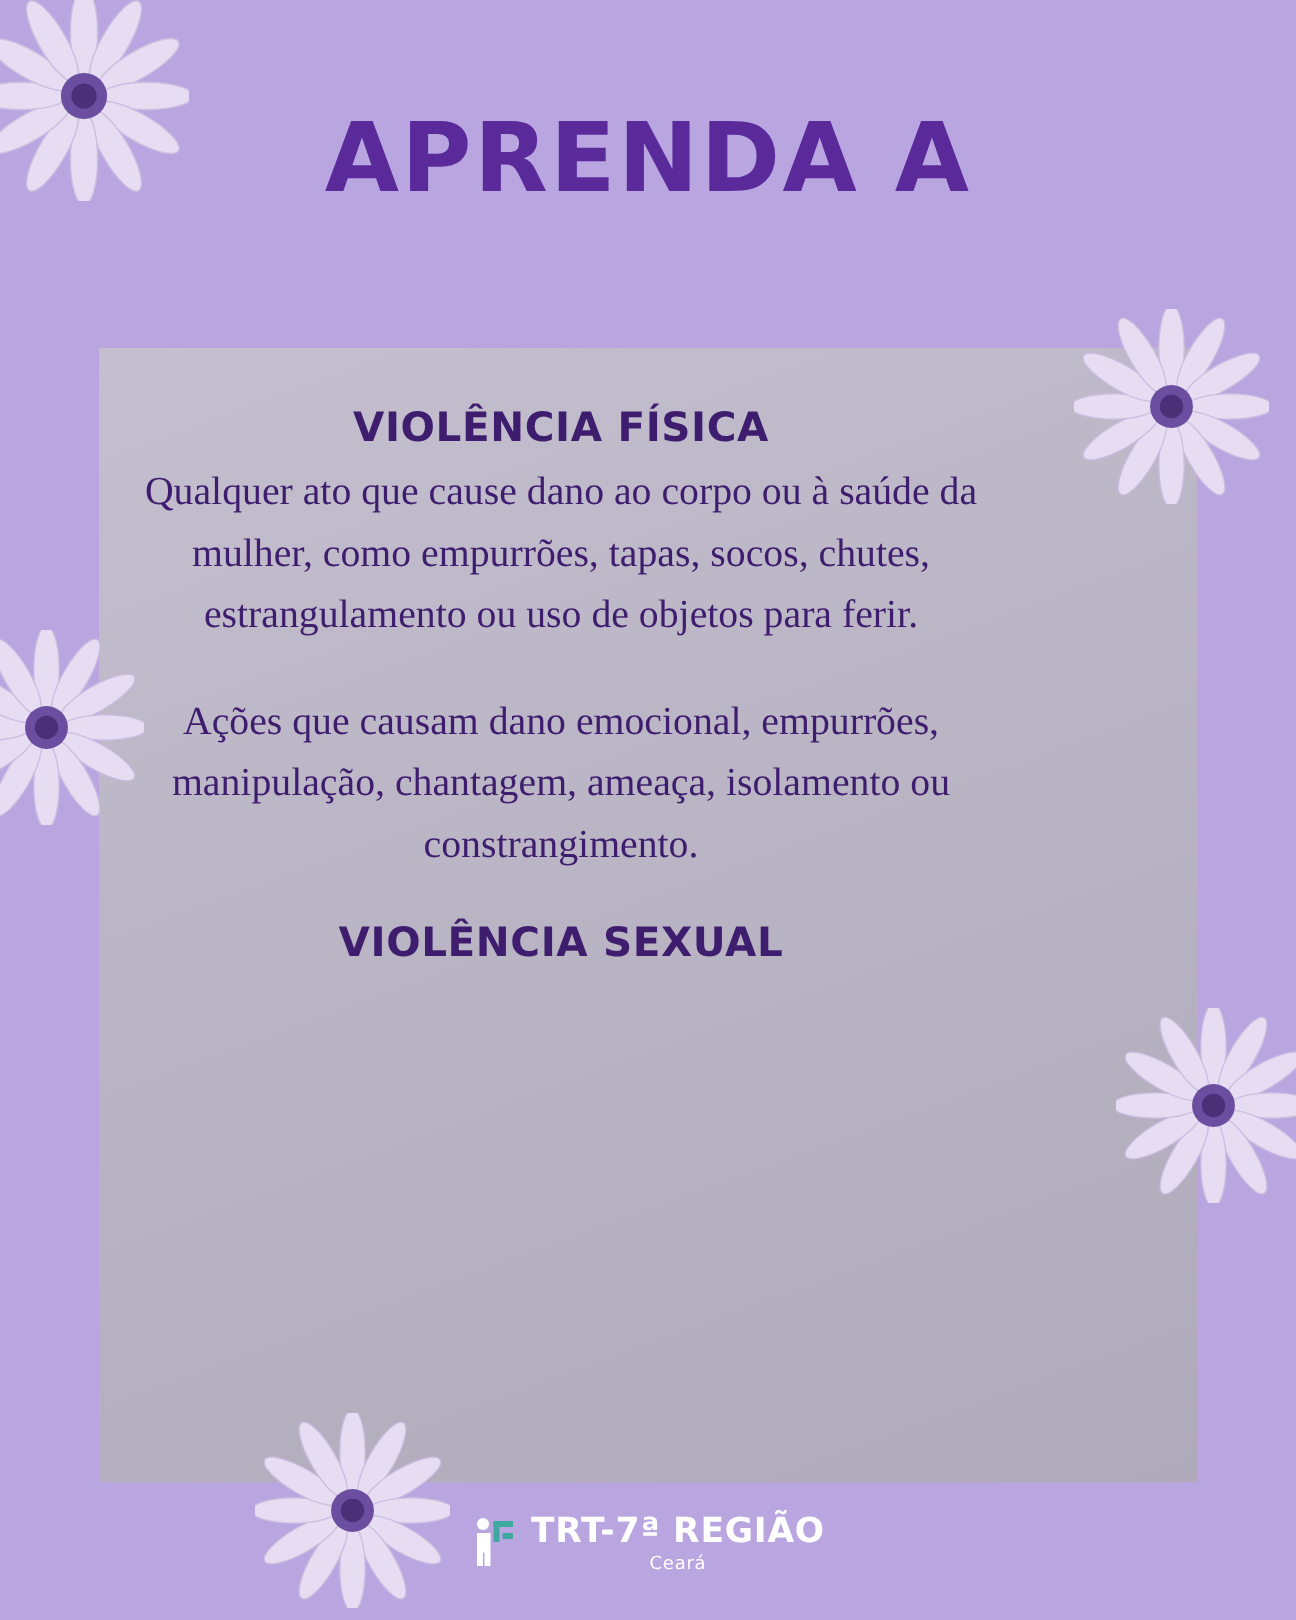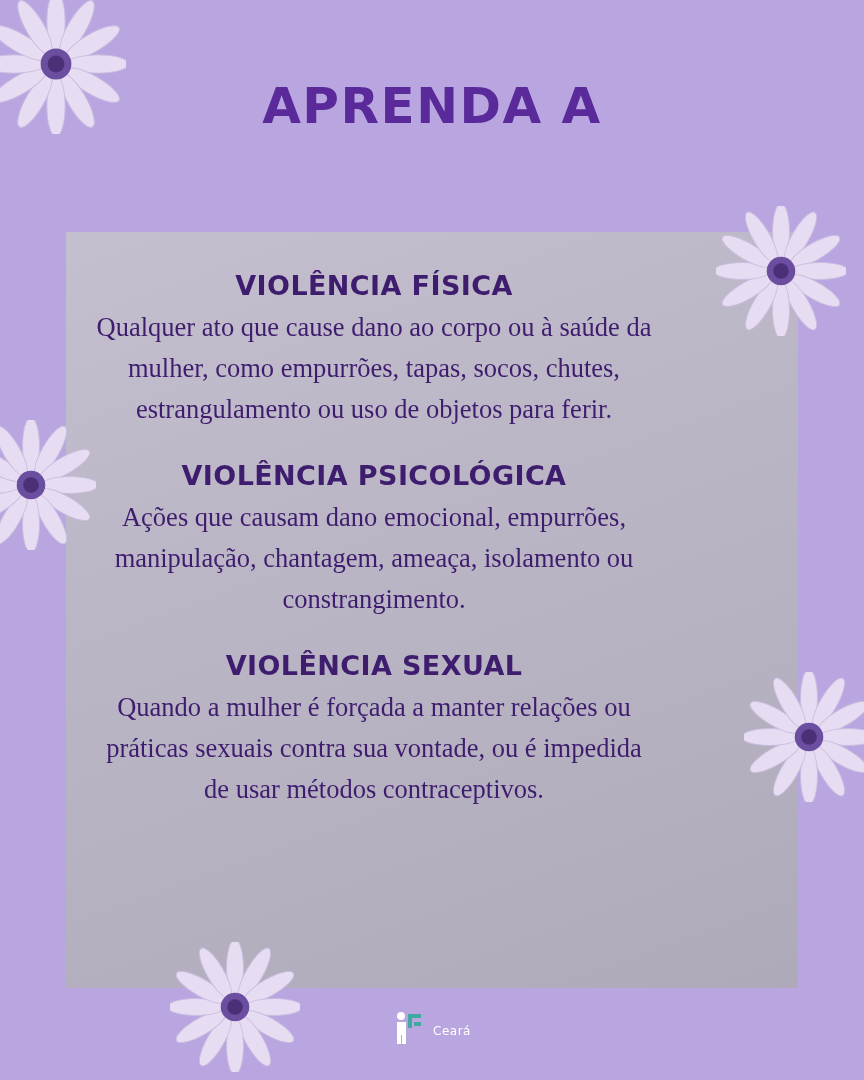--- a/index.html
+++ b/index.html
@@ -27,21 +27,21 @@
     position: absolute;
     top: 72px;
     left: 0;
     width: 864px;
     text-align: center;
     z-index: 6;
   }
   .title-line {
     font-family: "DejaVu Sans", sans-serif;
     font-weight: bold;
-    font-size: 50px;
+    font-size: 64px;
     line-height: 68px;
     letter-spacing: 1.5px;
     color: #5b2a9a;
     text-transform: uppercase;
   }
 
   
   .panel {
     position: absolute;
     top: 232px;
@@ -149,42 +149,41 @@
   </div>
 
   <div class="panel-content">
 
     <div class="section">
       <div class="section-heading">VIOLÊNCIA FÍSICA</div>
       <div class="section-body">Qualquer ato que cause dano ao corpo ou à saúde da mulher, como empurrões, tapas, socos, chutes, estrangulamento ou uso de objetos para ferir.</div>
     </div>
 
     <div class="section">
-      <div class="section-heading">VIOLÊNCIA PSICOLÓGICA</div>
       <div class="section-body">Ações que causam dano emocional, empurrões, manipulação, chantagem, ameaça, isolamento ou constrangimento.</div>
     </div>
 
     <div class="section">
       <div class="section-heading">VIOLÊNCIA SEXUAL</div>
-      <div class="section-body">Quando a mulher é forçada a manter relações ou práticas sexuais contra sua vontade, ou é impedida de usar métodos contraceptivos.</div>
     </div>
 
   </div>
 
   <div class="logo-area">
     <span class="logo-mark">
       <svg width="30" height="38" viewBox="0 0 30 38" xmlns="http://www.w3.org/2000/svg">
         <circle cx="8" cy="6" r="4" fill="#ffffff"></circle>
         <path d="M4 12 h9 v22 h-4 v-9 h-1 v9 h-4 z" fill="#ffffff"></path>
         <rect x="15" y="4" width="4" height="14" fill="#3fa9a0"></rect>
         <rect x="15" y="4" width="13" height="4" fill="#3fa9a0"></rect>
         <rect x="21" y="12" width="7" height="4" fill="#3fa9a0"></rect>
       </svg>
     </span>
     <span class="logo-text">
+      <span class="logo-main">TRT-7ª REGIÃO</span>
       <div class="logo-sub">Ceará</div>
     </span>
   </div>
 
   <span class="flower f-tl">
     <svg width="140" height="140" viewBox="0 0 100 100" xmlns="http://www.w3.org/2000/svg">
       <g transform="translate(50,50)">
         <g fill="#e7ddf2" stroke="#cbbde0" stroke-width="0.7">
           <ellipse cx="0" cy="-30" rx="6.5" ry="22"></ellipse>
           <ellipse cx="0" cy="-30" rx="6.5" ry="22" transform="rotate(30)"></ellipse>

